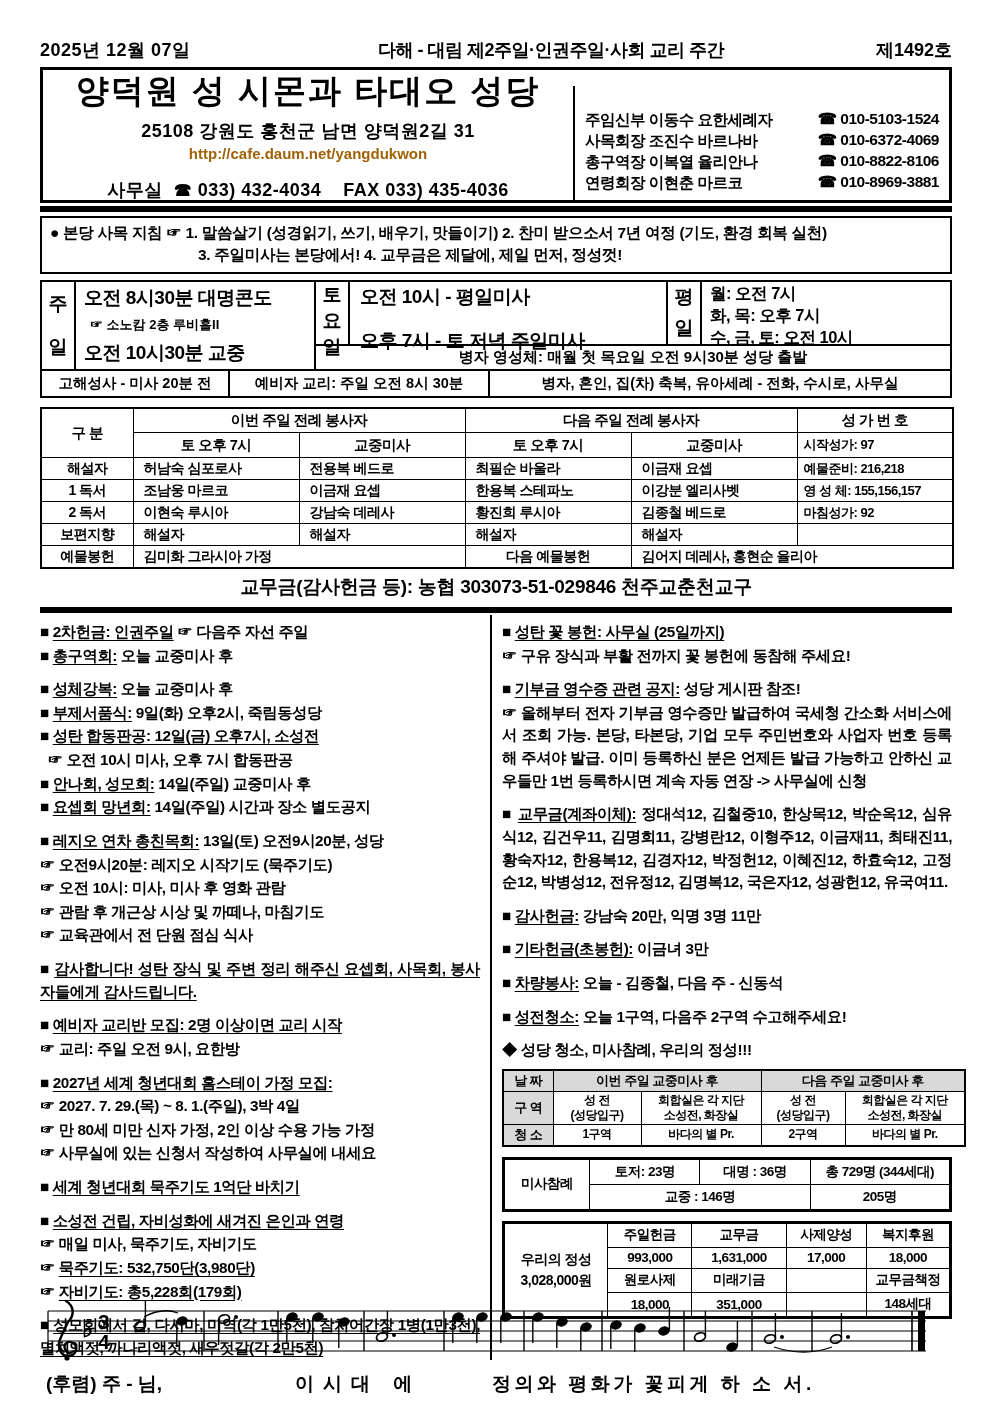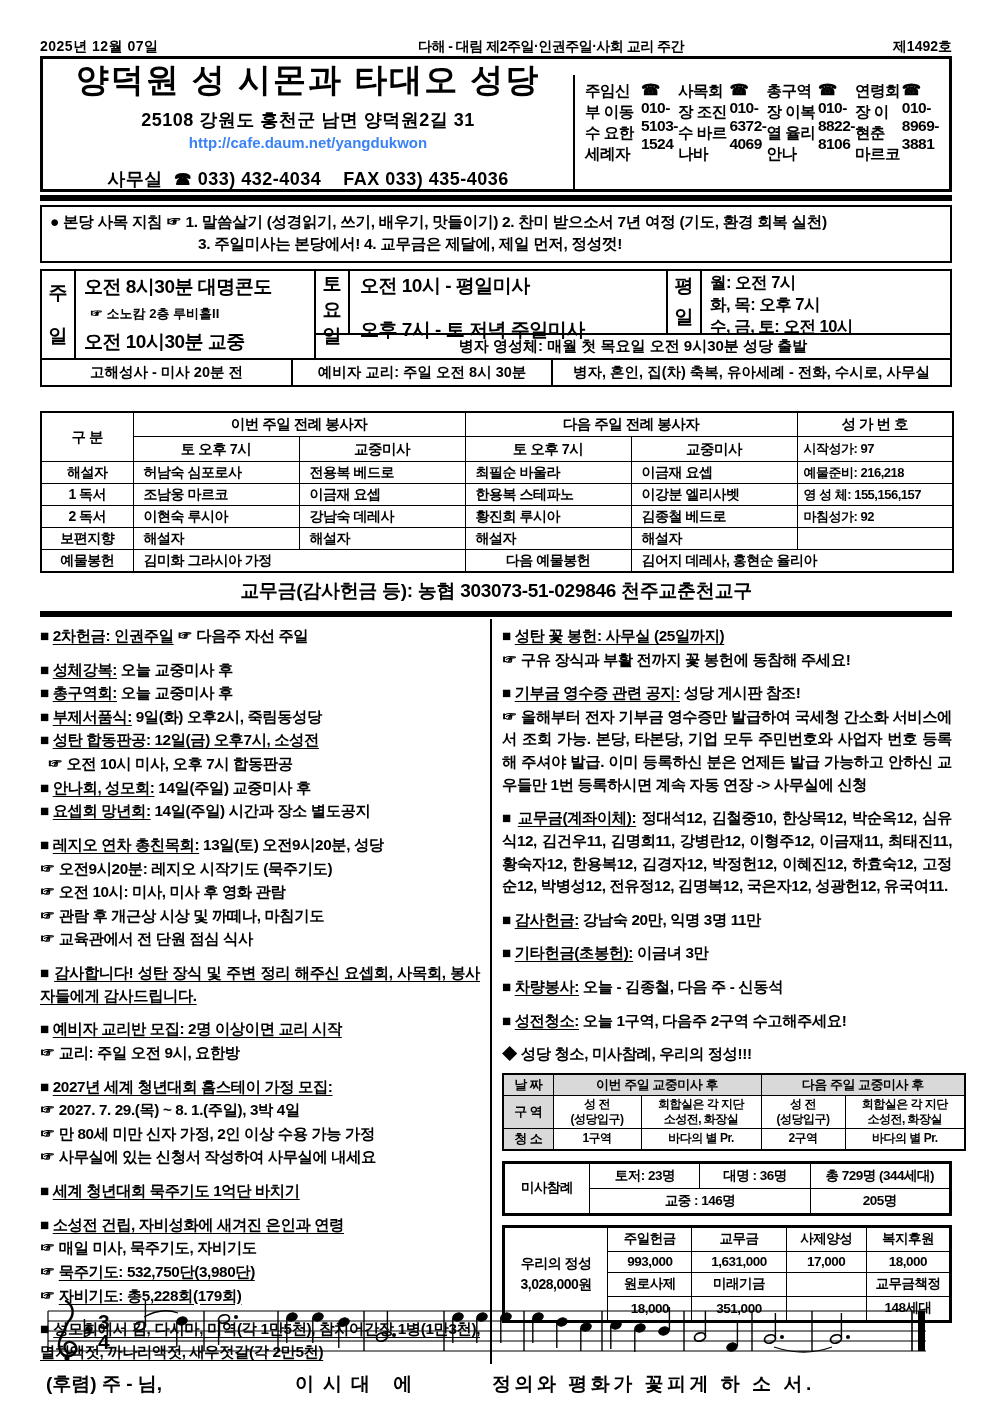--- a/index.html
+++ b/index.html
@@ -4,32 +4,32 @@
 <style>
   * { margin:0; padding:0; box-sizing:border-box; }
   body { background:#e8e8e8; }
   .page {
     width:992px; height:1403px; background:#fff; color:#000;
     font-family:"Liberation Sans", sans-serif; font-weight:bold;
     position:relative; margin:0 auto; overflow:hidden;
     padding:38px 40px 0 40px;
   }
   
-  .topbar { display:flex; align-items:flex-end; font-size:14px; }
+  .topbar { display:flex; align-items:flex-end; font-size:18px; margin-bottom:5px; }
   .topbar .date { width:230px; letter-spacing:0.5px; }
   .topbar .wtitle { flex:1; text-align:center; letter-spacing:-0.5px; }
   .topbar .issue { width:120px; text-align:right; }
   
   .header-box { border:3px solid #000; display:flex; height:136px; }
   .hb-left { flex:1; display:flex; flex-direction:column; justify-content:center; align-items:center; padding:4px 15px; }
   .church-name { font-size:33px; letter-spacing:2px; white-space:nowrap; }
   .church-addr { font-size:18px; margin-top:5px; letter-spacing:0.5px; }
-  .church-url { font-size:15px; color:#3b82f6; margin-top:2px; }
+  .church-url { font-size:15px; color:#a16207; margin-top:2px; }
   .church-office { font-size:18px; margin-top:16px; letter-spacing:0.5px; white-space:pre; }
-  .hb-right { width:376px; border-left:2px solid #000; display:flex; flex-direction:row; justify-content:center; padding:6px 10px;margin-top:16px; }
+  .hb-right { width:376px; border-left:2px solid #000; display:flex; flex-direction:column; justify-content:flex-end; padding:6px 10px;margin-top:16px; }
   .contact-row { display:flex; justify-content:space-between; font-size:15.5px; letter-spacing:-0.5px; }
   .black-bar { height:6px; background:#000; margin-top:3px; }
   
   .pastoral { border:2px solid #000; margin-top:4px; padding:4px 8px 5px 8px; font-size:15.5px; line-height:1.45; letter-spacing:-0.3px; }
   .pastoral .l2 { padding-left:148px; }
   
   .sched { border:2px solid #000; margin-top:6px; font-size:18px; }
   .sched-top { display:flex; }
   .vlabel { display:flex; flex-direction:column; justify-content:space-around; align-items:center; font-size:19px; }
   .sun-label { width:34px; border-right:2px solid #000; }
@@ -37,26 +37,26 @@
   .sun1,.sun3 { font-size:19px; letter-spacing:-0.5px; white-space:nowrap; }
   .sun2 { font-size:13px; padding-left:6px; }
   .sched-right { flex:1; display:flex; flex-direction:column; }
   .sched-right-top { display:flex; height:62px; }
   .sat-label { width:34px; border-right:2px solid #000; }
   .sat-content { width:318px; border-right:2px solid #000; padding:2px 10px; display:flex; flex-direction:column; justify-content:space-around; font-size:19px; letter-spacing:-0.5px; white-space:nowrap;gap:18px; }
   .wd-label { width:34px; border-right:2px solid #000; }
   .wd-content { flex:1; padding:1px 8px; display:flex; flex-direction:column; justify-content:space-around; font-size:16.5px; letter-spacing:-0.5px; white-space:nowrap; }
   .sick-row { border-top:2px solid #000; text-align:center; font-size:15px; padding:2px 0; }
   .sched-bottom { display:flex; border-top:2px solid #000; font-size:14.5px; text-align:center; }
-  .sb1 { width:251px; border-right:2px solid #000; padding:3px 0; }
+  .sb1 { width:188px; border-right:2px solid #000; padding:3px 0; }
   .sb2 { width:260px; border-right:2px solid #000; padding:3px 0; }
   .sb3 { flex:1; padding:3px 0; }
   
   table { border-collapse:collapse; }
-  .servers { width:100%; margin-top:24px; font-size:14px; table-layout:fixed; }
+  .servers { width:100%; margin-top:9px; font-size:14px; table-layout:fixed; }
   .servers th, .servers td { border:1.5px solid #000; height:22px; padding:0 4px; letter-spacing:-0.5px; overflow:hidden; white-space:nowrap; }
   .servers th { height:25px; font-size:14.5px; }
   .servers .cat { text-align:center; }
   .servers .nm { text-align:left; padding-left:10px; }
   .servers .hy { text-align:left; padding-left:6px; font-size:13px; }
   .servers { border:2px solid #000; }
   
   .account { text-align:center; font-size:19px; padding:5px 0 4px 0; letter-spacing:-0.3px; }
   
   .cols { display:flex; margin-top:2px; }
@@ -249,26 +249,26 @@
   <div class="account">교무금(감사헌금 등): 농협 303073-51-029846 천주교춘천교구</div>
   <div class="black-bar"></div>
 
   <div class="cols">
     <div class="col-left">
 
         <div class="nline">
           <span class="pre">■ </span><span class="u">2차헌금: 인권주일</span><span>  ☞ 다음주 자선 주일</span>
         </div>
 
+        <div class="nline">
+          <span class="pre">■ </span><span class="u">총구역회:</span><span> 오늘 교중미사 후</span>
+        </div>
+
         <div class="nline gap">
           <span class="pre">■ </span><span class="u">성체강복:</span><span> 오늘 교중미사 후</span>
-        </div>
-
-        <div class="nline">
-          <span class="pre">■ </span><span class="u">총구역회:</span><span> 오늘 교중미사 후</span>
         </div>
 
         <div class="nline">
           <span class="pre">■ </span><span class="u">부제서품식:</span><span> 9일(화) 오후2시, 죽림동성당</span>
         </div>
 
         <div class="nline">
           <span class="pre">■ </span><span class="u">성탄 합동판공: 12일(금) 오후7시, 소성전</span><span></span>
         </div>
 

